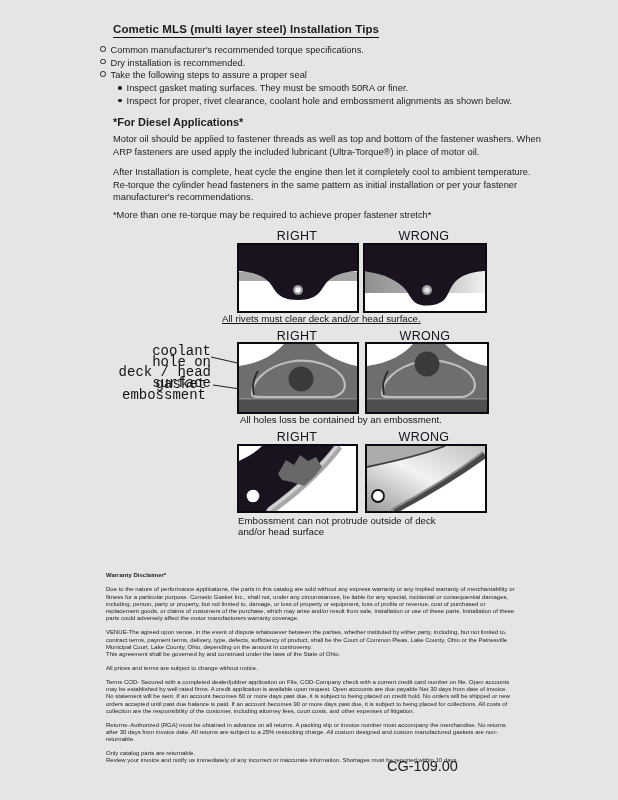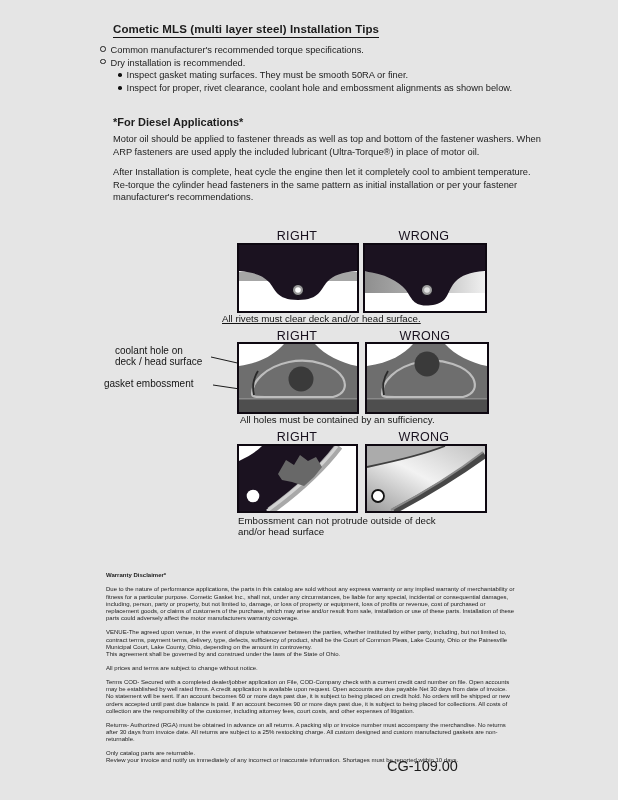--- a/index.html
+++ b/index.html
@@ -18,21 +18,21 @@
   .f-dot{width:3.6px;height:3.6px;background:#111;border-radius:50%;position:relative;top:-1.5px;}
   
   .diesel-head{left:113px;top:116px;font-size:11px;font-weight:bold;}
   .para{left:113px;font-size:9.3px;line-height:12.7px;width:430px;}
   .p1{top:133px;} .p2{top:166px;} .pnote{top:209px;width:460px;}
   
   .dlabel{font-size:12.5px;letter-spacing:.3px;color:#17101d;width:122px;text-align:center;}
   .caption{font-size:9.7px;color:#141414;line-height:11px;}
   .panel{border:2px solid #0e0811;background:#fff;}
   .panel svg{display:block;}
-  .side-label{font-size:10px;line-height:10.5px;text-align:left;color:#141414;}
+  .side-label{font-size:14px;line-height:10.5px;text-align:right;color:#141414;font-family:Liberation Mono, monospace;}
   
   .disc{left:106px;top:572px;width:410px;font-size:6px;line-height:7.3px;color:#222;}
   .disc h4{margin:0 0 7px 0;font-size:6px;}
   .disc p{margin:0 0 6.5px 0;}
   .disc p.no-gap{margin:0 0 0 0;}
   .disc p.tight{margin:0;}
   .pagenum{left:387px;top:758px;font-size:14.5px;color:#1a1a1a;}
 </style>
 </head>
 <body>
@@ -43,33 +43,38 @@
 
   <div class="abs tips">
     <div class="b-row">
       <span class="marker o-dot"></span>
       <span>Common manufacturer's recommended torque specifications.</span>
     </div>
     <div class="b-row">
       <span class="marker o-dot"></span>
       <span>Dry installation is recommended.</span>
     </div>
+    <div class="b-row">
+      <span class="marker o-dot"></span>
+      <span>Take the following steps to assure a proper seal</span>
+    </div>
     <div class="b-row sub">
       <span class="marker f-dot"></span>
       <span>Inspect gasket mating surfaces.  They must be smooth 50RA or finer.</span>
     </div>
     <div class="b-row sub">
       <span class="marker f-dot"></span>
       <span>Inspect for proper, rivet clearance, coolant hole and embossment alignments as shown below.</span>
     </div>
   </div>
 
   <div class="abs diesel-head">*For Diesel Applications*</div>
   <div class="abs para p1">Motor oil should be applied to fastener threads as well as top and bottom of the fastener washers. When ARP fasteners are used apply the included lubricant (Ultra-Torque®) in place of motor oil.</div>
   <div class="abs para p2">After Installation is complete, heat cycle the engine then let it completely cool to ambient temperature. Re-torque the cylinder head fasteners in the same pattern as initial installation or per your fastener manufacturer's recommendations.</div>
+  <div class="abs para pnote">*More than one re-torque may be required to achieve proper fastener stretch*</div>
 
   <div class="abs dlabel" style="left:236px;top:229px;">RIGHT</div>
   <div class="abs dlabel" style="left:363px;top:229px;">WRONG</div>
 
   <div class="abs panel" style="left:237px;top:243px;">
     <svg width="118" height="66" viewBox="0 0 118 66">
       <rect x="0" y="0" width="118" height="66" fill="#ffffff"></rect>
       <rect x="0" y="27" width="118" height="9" fill="#a6a6a6"></rect>
       <path d="M0,0 H118 V26 C102,27.5 95,30 88,37 C82,43.5 81,55 59,55 C37,55 36,43.5 30,37 C23,30 16,27.5 0,26 Z" fill="#1b1220"></path>
       <circle cx="59" cy="45" r="5.5" fill="#999999" stroke="#100a15" stroke-width="1"></circle>
@@ -128,21 +133,21 @@
       <rect x="0" y="0" width="120" height="68" fill="#ffffff"></rect>
       <path d="M0,68 V22 C23,19 37,10 46,0 H78 C88,11 104,19 120,22 V68 Z" fill="#6e6e6e"></path>
       <rect x="0" y="55" width="120" height="13" fill="#4e4e4e"></rect>
       <rect x="0" y="54" width="120" height="1.5" fill="#8a8a8a"></rect>
       <path d="M15,50 C15,38 28,23 52,18 C76,13 100,23 106,34 C110,42 108,50 96,53 L28,53 C19,53 15,53 15,50 Z" fill="none" stroke="#bdbdbd" stroke-width="2.2"></path>
       <path d="M21,27 C16,35 15,43 17,51" fill="none" stroke="#2a2a2a" stroke-width="1.8"></path>
       <circle cx="60" cy="20" r="12.5" fill="#3a3a3a"></circle>
     </svg>
   </div>
 
-  <div class="abs caption" style="left:240px;top:414px;">All holes must be contained by an sufficiency.</div>
+  <div class="abs caption" style="left:240px;top:414px;">All holes loss be contained by an embossment.</div>
 
   <div class="abs dlabel" style="left:236px;top:430px;">RIGHT</div>
   <div class="abs dlabel" style="left:363px;top:430px;">WRONG</div>
 
   <div class="abs panel" style="left:237px;top:444px;">
     <svg width="117" height="65" viewBox="0 0 117 65">
       <rect x="0" y="0" width="117" height="65" fill="#ffffff"></rect>
       <path d="M23,0 L100,0 C86,21 60,44 29,65 L0,65 L0,15 C10,10 17,6 23,0 Z" fill="#1b1220"></path>
       <path d="M31,65 C61,43 85,20 100,0" fill="none" stroke="#a8a8a8" stroke-width="8"></path>
       <path d="M28,65 C58,43 83,20 98,0" fill="none" stroke="#d2d2d2" stroke-width="3"></path>

